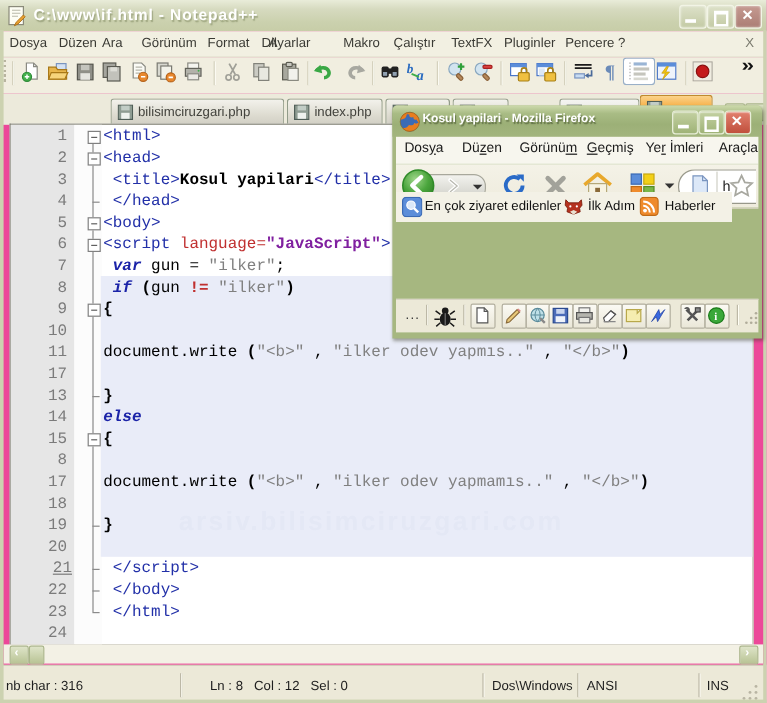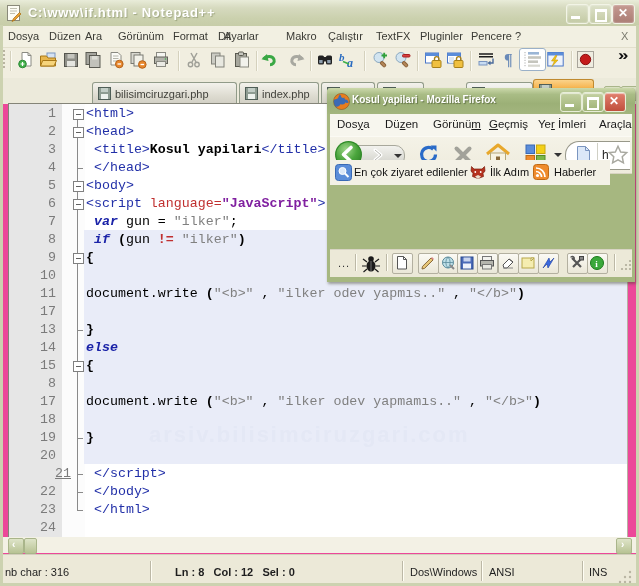--- a/index.html
+++ b/index.html
@@ -318,21 +318,21 @@
     <div class="num" style="left:3px;top:180.5px;font-family:Liberation Mono, monospace;">11</div>
     <div class="num" style="left:3px;top:198.5px;">17</div>
     <div class="num" style="left:3px;top:216.5px;">13</div>
     <div class="num" style="left:3px;top:234.5px;">14</div>
     <div class="num" style="left:3px;top:252.5px;">15</div>
     <div class="num" style="left:3px;top:270.5px;">8</div>
     <div class="num" style="left:3px;top:288.5px;">17</div>
     <div class="num" style="left:3px;top:306.5px;">18</div>
     <div class="num" style="left:3px;top:324.5px;">19</div>
     <div class="num" style="left:3px;top:342.5px;">20</div>
-    <div class="num" style="left:18px;top:360.5px;text-decoration:underline;">21</div>
+    <div class="num" style="left:7px;top:360.5px;text-decoration:underline;">21</div>
     <div class="num" style="left:3px;top:378.5px;">22</div>
     <div class="num" style="left:3px;top:396.5px;">23</div>
     <div class="num" style="left:3px;top:414.5px;">24</div>
     <div class="codeline" style="top:0.5px;"><span class="t">&lt;html&gt;</span></div>
     <div class="codeline" style="top:18.5px;"><span class="t">&lt;head&gt;</span></div>
     <div class="codeline" style="top:36.5px;"> <span class="t">&lt;title&gt;</span><span class="b">Kosul yapilari</span><span class="t">&lt;/title&gt;</span></div>
     <div class="codeline" style="top:54.5px;"> <span class="t">&lt;/head&gt;</span></div>
     <div class="codeline" style="top:72.5px;"><span class="t">&lt;body&gt;</span></div>
     <div class="codeline" style="top:90.5px;"><span class="t">&lt;script </span><span class="a">language=</span><span class="v">"JavaScript"</span><span class="t">&gt;</span></div>
     <div class="codeline" style="top:108.5px;"> <span class="k">var</span> gun = <span class="s">"ilker"</span>;</div>
@@ -370,21 +370,21 @@
         <span style="position:absolute;left:3px;top:0px;color:#fff;font-size:10px;font-weight:bold;">‹</span>
       </div>
     <div class="sbtn" style="left:21px;width:11px;"></div>
     <div class="sbtn" style="left:613px;">
         <span style="position:absolute;left:4px;top:0px;color:#fff;font-size:10px;font-weight:bold;">›</span>
       </div>
   </div>
 
   <div id="statusbar" class="abs">
     <span style="left:5px;">nb char : 316</span>
-    <span style="left:175px;font-weight:bold;">Ln : 8&nbsp;&nbsp;&nbsp;Col : 12&nbsp;&nbsp;&nbsp;Sel : 0</span>
+    <span style="left:175px;">Ln : 8&nbsp;&nbsp;&nbsp;Col : 12&nbsp;&nbsp;&nbsp;Sel : 0</span>
     <span style="left:410px;">Dos\Windows</span>
     <span style="left:489px;">ANSI</span>
     <span style="left:589px;">INS</span>
     <div class="ssep" style="left:150px;"></div>
     <div class="ssep" style="left:402px;"></div>
     <div class="ssep" style="left:481px;"></div>
     <div class="ssep" style="left:582px;"></div>
       <svg class="abs" style="left:604px;top:14px;" width="30" height="16" viewBox="0 0 30 16">
         <g fill="#b9b5a3">
           <circle cx="26" cy="3" r="1.2"></circle>

